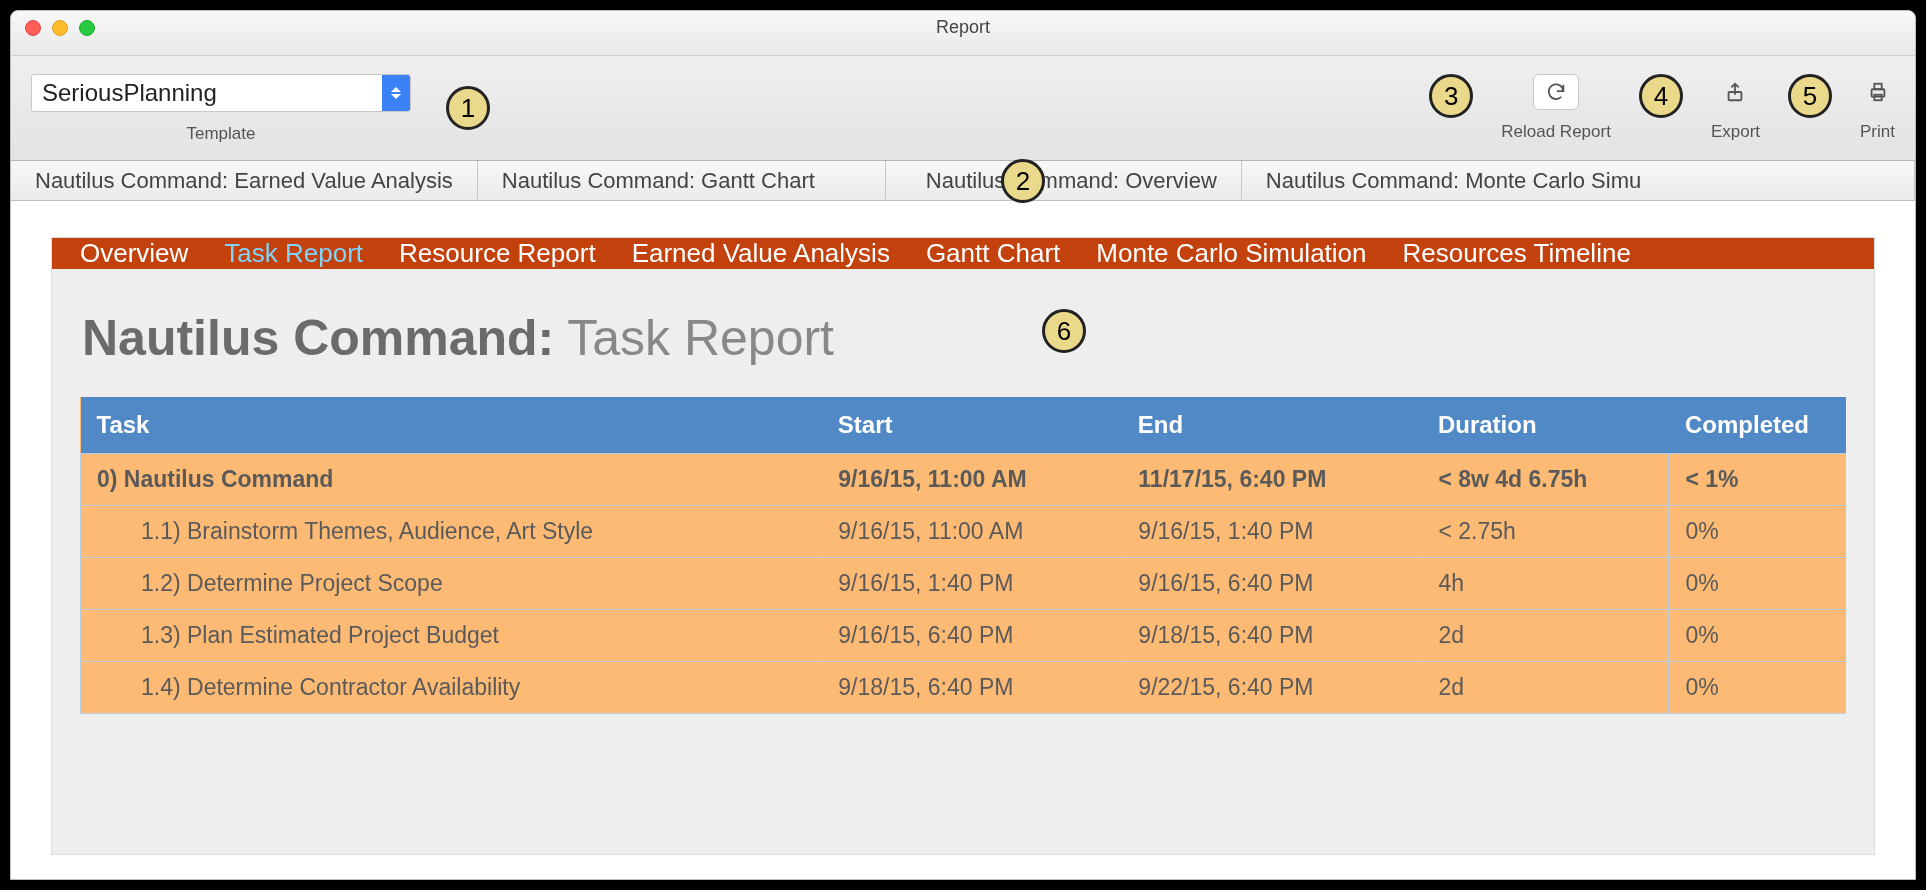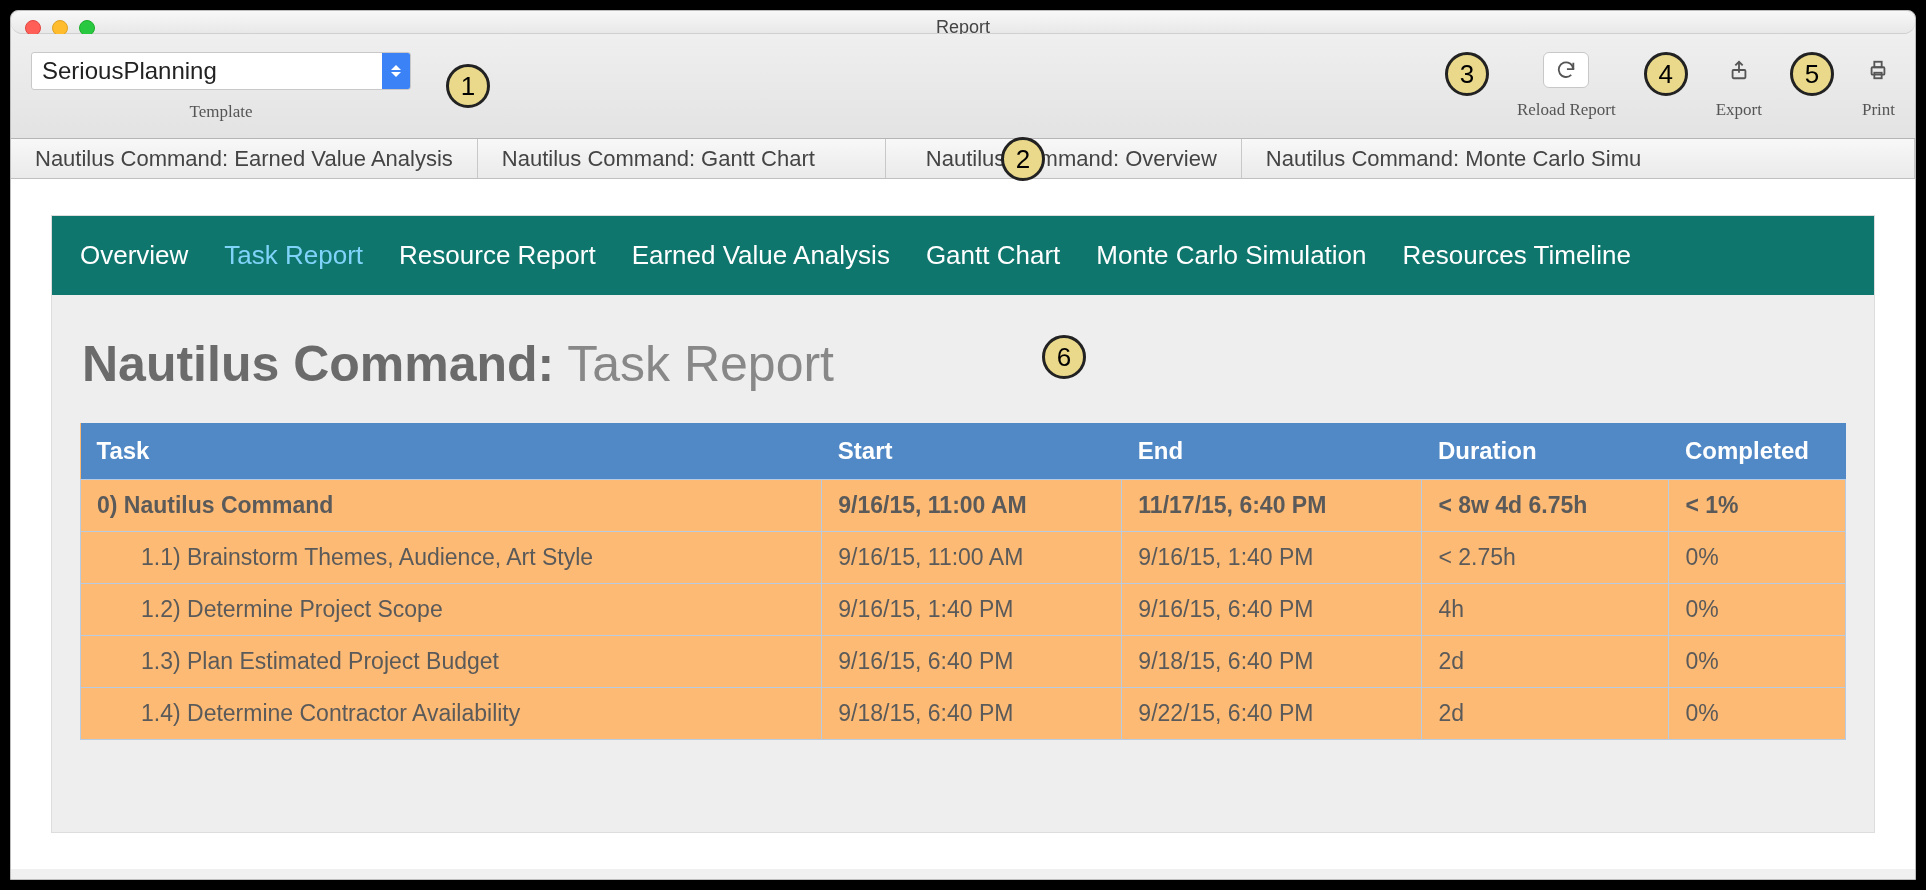--- a/index.html
+++ b/index.html
@@ -13,25 +13,24 @@
     .window {
       background: #f0f0f0;
       width: 1906px;
       height: 870px;
       margin: 10px;
       border-radius: 8px 8px 0 0;
       overflow: hidden;
       border: 1px solid #bdbdbd;
     }
     .title-bar {
-      height: 23px;
+      height: 45px;
       background: linear-gradient(#f8f8f8, #e8e8e8);
       position: relative;
       border-bottom: 1px solid #d0d0d0;
-      border-radius: 16px;
     }
     .traffic-lights {
       position: absolute;
       left: 14px;
       top: 9px;
       display: flex;
       gap: 11px;
     }
     .tl { width: 16px; height: 16px; border-radius: 50%; }
     .tl.red { background: #ff5f57; border: 1px solid #e24640; }
@@ -83,21 +82,20 @@
       align-items: center;
       gap: 2px;
     }
     .sel-btn .chev { width: 0; height: 0; border-left: 5px solid transparent; border-right: 5px solid transparent; }
     .sel-btn .up { border-bottom: 5px solid #fff; }
     .sel-btn .down { border-top: 5px solid #fff; }
     .tool-label {
       font-size: 17px;
       color: #555;
       margin-top: 12px;
-      font-family: Liberation Serif, serif;
     }
     .right-tools {
       position: absolute;
       right: 20px;
       top: 18px;
       display: flex;
       gap: 28px;
       align-items: flex-start;
     }
     .icon-btn {
@@ -144,22 +142,22 @@
       padding: 36px 40px;
       background: #fff;
       height: calc(100% - 178px);
     }
     .page {
       background: #eeeeee;
       border: 1px solid #ddd;
       height: 100%;
     }
     .report-nav {
-      background: #0f766e;
-      padding: 24px 28px;
+      background: #c2410c;
+      padding: 0 28px;
       display: flex;
       gap: 36px;
     }
     .report-nav span {
       color: #fff;
       font-size: 26px;
     }
     .report-nav span.active { color: #80d3f9; }
     .page-title {
       padding: 40px 30px 30px 30px;

